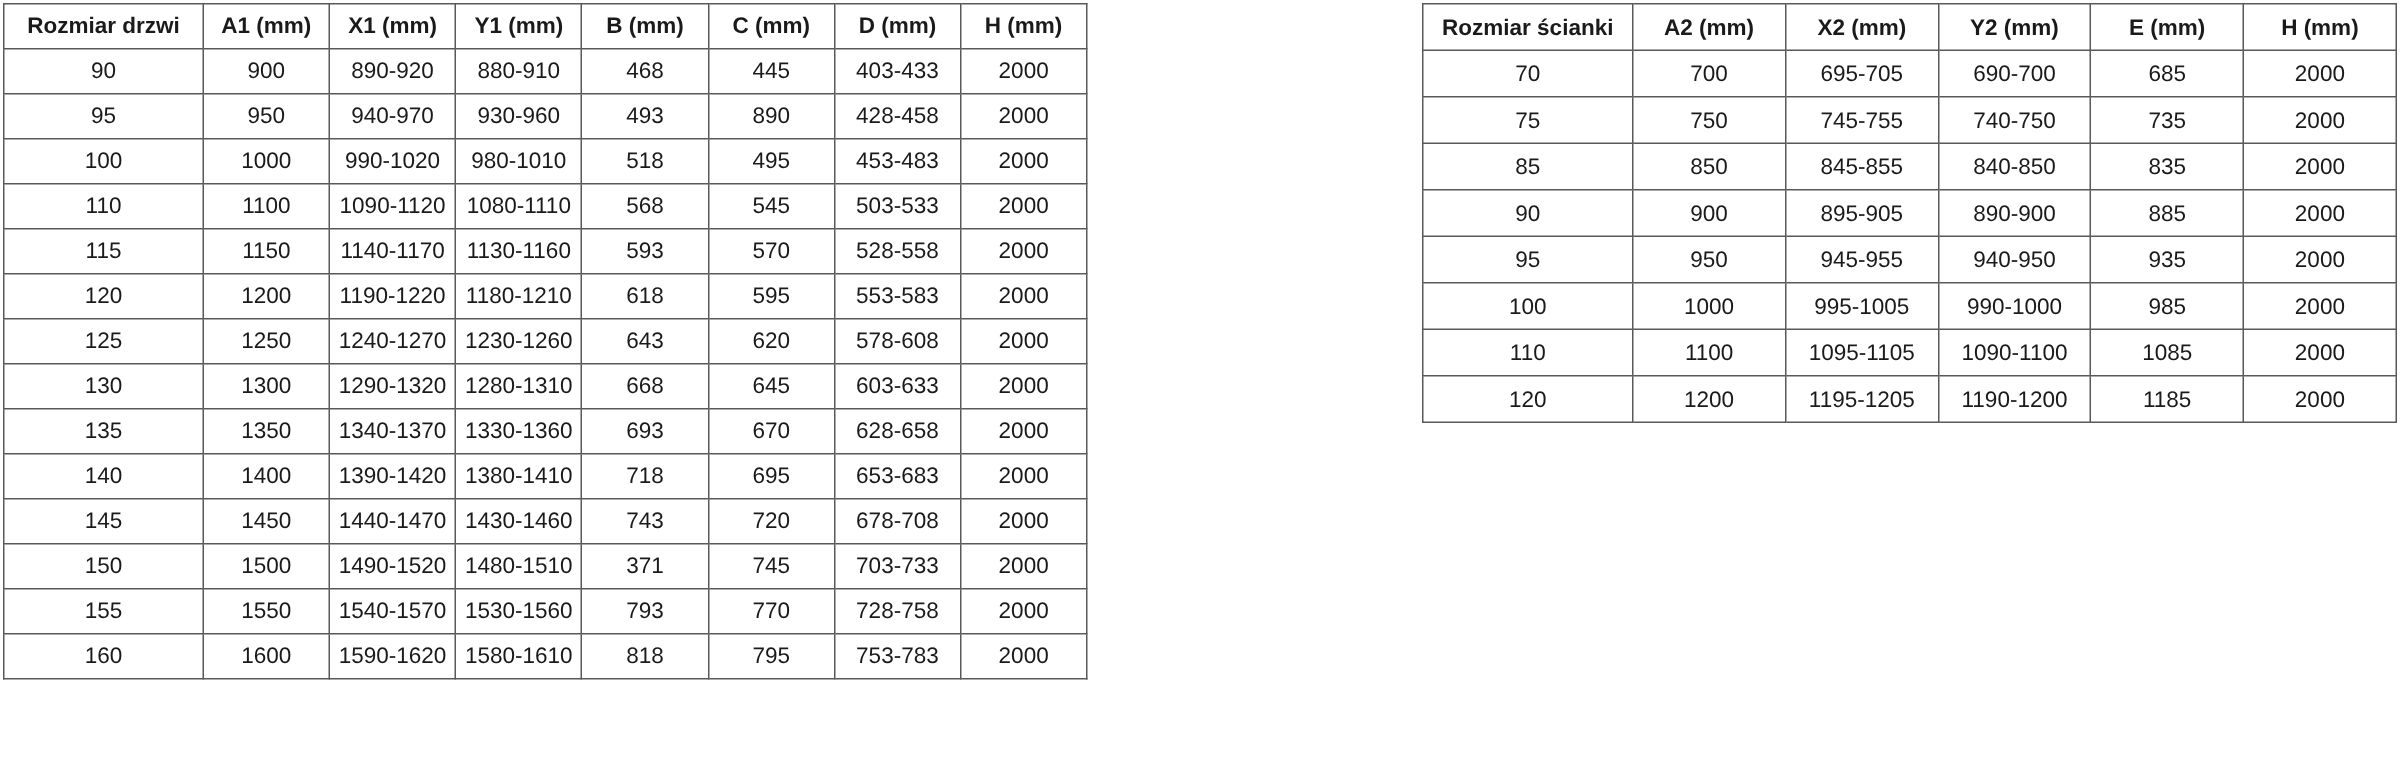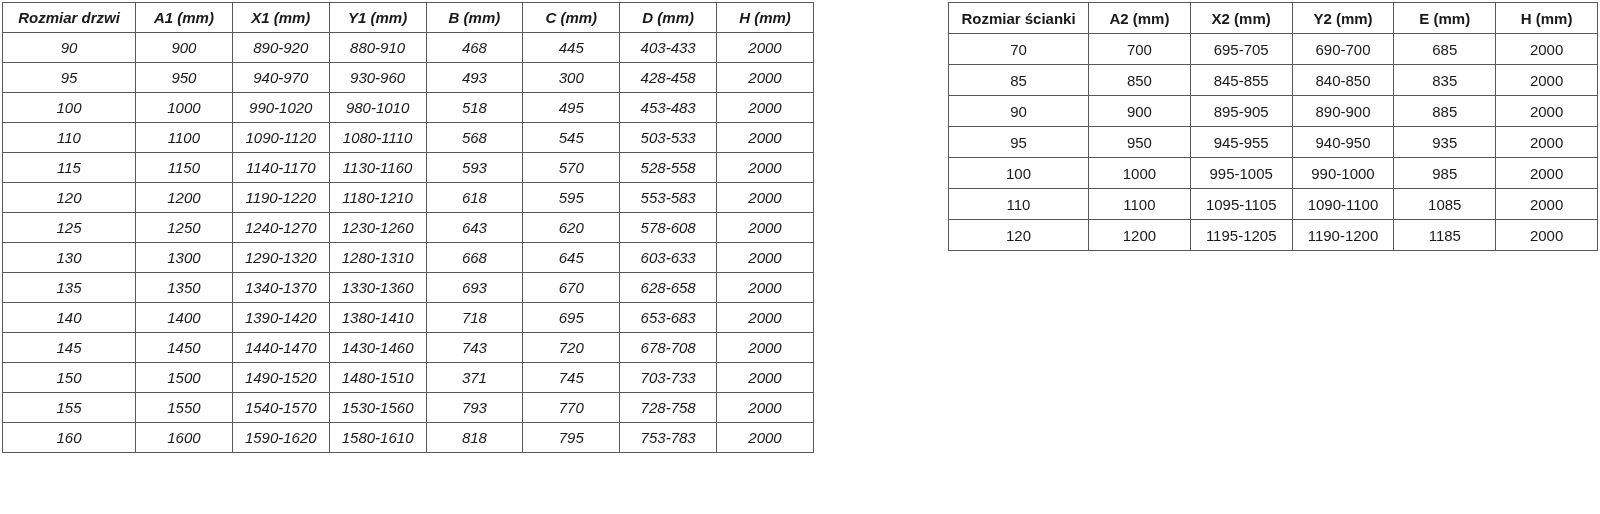--- a/index.html
+++ b/index.html
@@ -34,22 +34,21 @@
     overflow: hidden;
     white-space: nowrap;
   }
   table.spec th {
     font-weight: bold;
   }
   
   #doors-table {
     left: 2px;
     top: 2px;
-    width: 812px;
-    font-style: italic;
+    width: 723px;
   }
   #doors-table tr { height: 30px; }
   #doors-table th:first-child,
   #doors-table td:first-child { width: 133px; }
   
   #walls-table {
     left: 948px;
     top: 2px;
     width: 650px;
   }
@@ -84,21 +83,21 @@
           <td>445</td>
           <td>403-433</td>
           <td>2000</td>
         </tr>
         <tr>
           <td>95</td>
           <td>950</td>
           <td>940-970</td>
           <td>930-960</td>
           <td>493</td>
-          <td>300</td>
+          <td>890</td>
           <td>428-458</td>
           <td>2000</td>
         </tr>
         <tr>
           <td>100</td>
           <td>1000</td>
           <td>990-1020</td>
           <td>980-1010</td>
           <td>518</td>
           <td>495</td>
@@ -232,20 +231,28 @@
       <tbody>
         <tr>
           <td>70</td>
           <td>700</td>
           <td>695-705</td>
           <td>690-700</td>
           <td>685</td>
           <td>2000</td>
         </tr>
         <tr>
+          <td>75</td>
+          <td>750</td>
+          <td>745-755</td>
+          <td>740-750</td>
+          <td>735</td>
+          <td>2000</td>
+        </tr>
+        <tr>
           <td>85</td>
           <td>850</td>
           <td>845-855</td>
           <td>840-850</td>
           <td>835</td>
           <td>2000</td>
         </tr>
         <tr>
           <td>90</td>
           <td>900</td>

